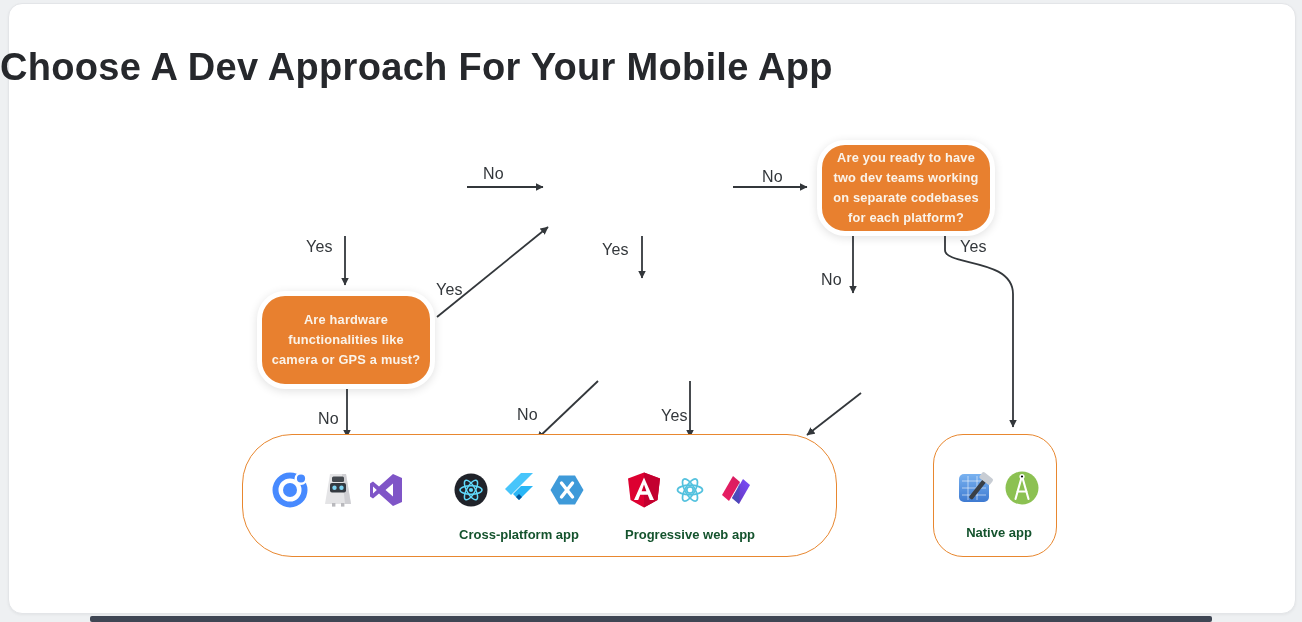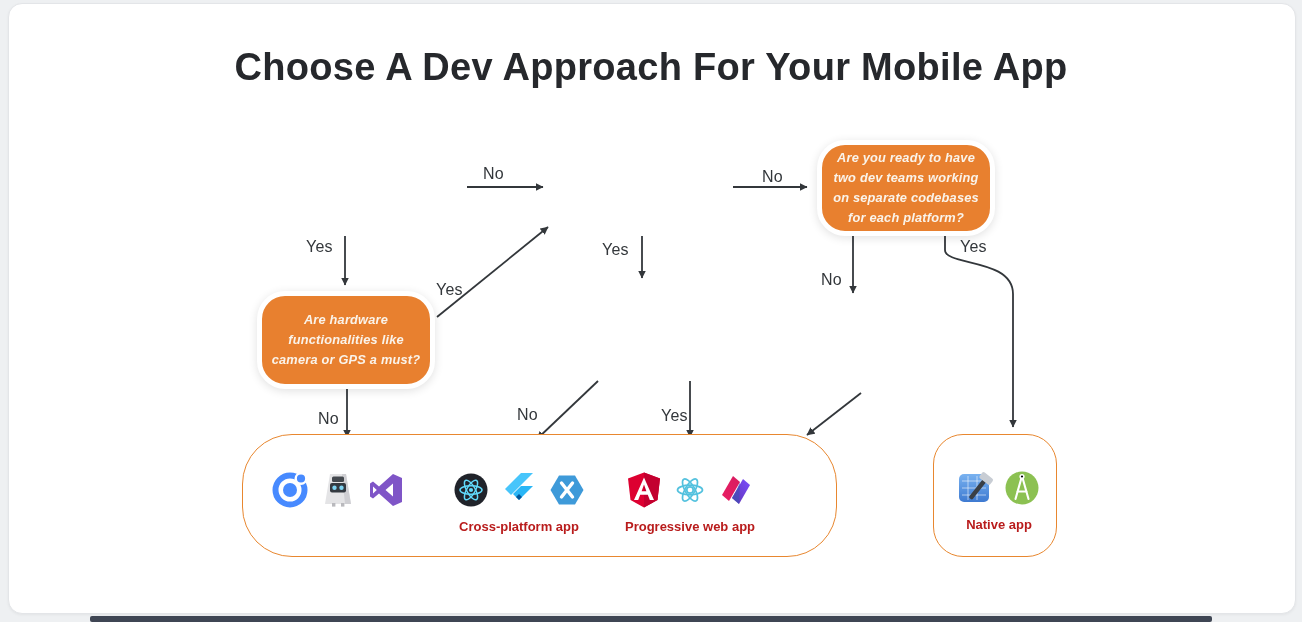--- a/index.html
+++ b/index.html
@@ -1,31 +1,31 @@
 <!DOCTYPE html>
 <html><head>
 <meta charset="utf-8">
 <style>
   html,body{margin:0;padding:0;background:#eef0f2;font-family:"Liberation Sans",sans-serif;}
   .canvas{position:relative;width:1302px;height:622px;overflow:hidden;}
   .bottom-bar{position:absolute;left:90px;top:616px;width:1122px;height:6px;background:#3f4654;border-radius:2px;}
   .card{position:absolute;left:8px;top:3px;width:1286px;height:609px;background:#ffffff;border:1px solid #e3e5e8;border-radius:14px;box-shadow:0 1px 3px rgba(0,0,0,.05);}
-  .title{position:absolute;left:0;top:46px;width:1302px;text-align:center;font-size:38px;font-weight:700;letter-spacing:.3px;color:#26282c;}
+  .title{position:absolute;left:0;top:46px;width:1302px;font-size:38px;font-weight:700;letter-spacing:.3px;color:#26282c;}
   .qbox{position:absolute;box-sizing:border-box;background:#E8802F;border:5px solid #ffffff;box-shadow:0 2px 10px rgba(0,0,0,.12);display:flex;align-items:center;justify-content:center;text-align:center;color:#FAF3EA;font-weight:700;font-size:12.8px;line-height:1.55;letter-spacing:.2px;padding:0 8px;}
   .qbox.square{border-radius:3px;}
-  .qbox.rounded{border-radius:28px;font-style:italic;}
+  .qbox.rounded{border-radius:28px;}
   .edge-label{position:absolute;font-size:16px;font-weight:400;color:#33373b;letter-spacing:.2px;}
   .arrows{position:absolute;left:0;top:0;pointer-events:none;}
   .options-box{position:absolute;box-sizing:border-box;background:#ffffff;border:1.6px solid #E8872F;}
   .options-box.big{left:242px;top:434px;width:595px;height:123px;border-radius:50px;}
   .options-box.native{left:933px;top:434px;width:124px;height:123px;border-radius:30px;}
   .icon-group{position:absolute;display:flex;flex-direction:column;align-items:center;}
   .icon-row{display:flex;gap:8px;align-items:center;}
   .icon{width:40px;height:40px;display:block;}
-  .group-label{margin-top:8px;text-align:center;font-size:13px;font-weight:700;color:#b91c1c;line-height:1.35;}
+  .group-label{margin-top:16px;text-align:center;font-size:13px;font-weight:700;color:#14532d;line-height:1.35;}
 </style>
 </head>
 <body>
 
 <div class="canvas">
   <div class="bottom-bar"></div>
   <div class="card"></div>
 
   <div class="title">Choose A Dev Approach For Your Mobile App</div>
 

